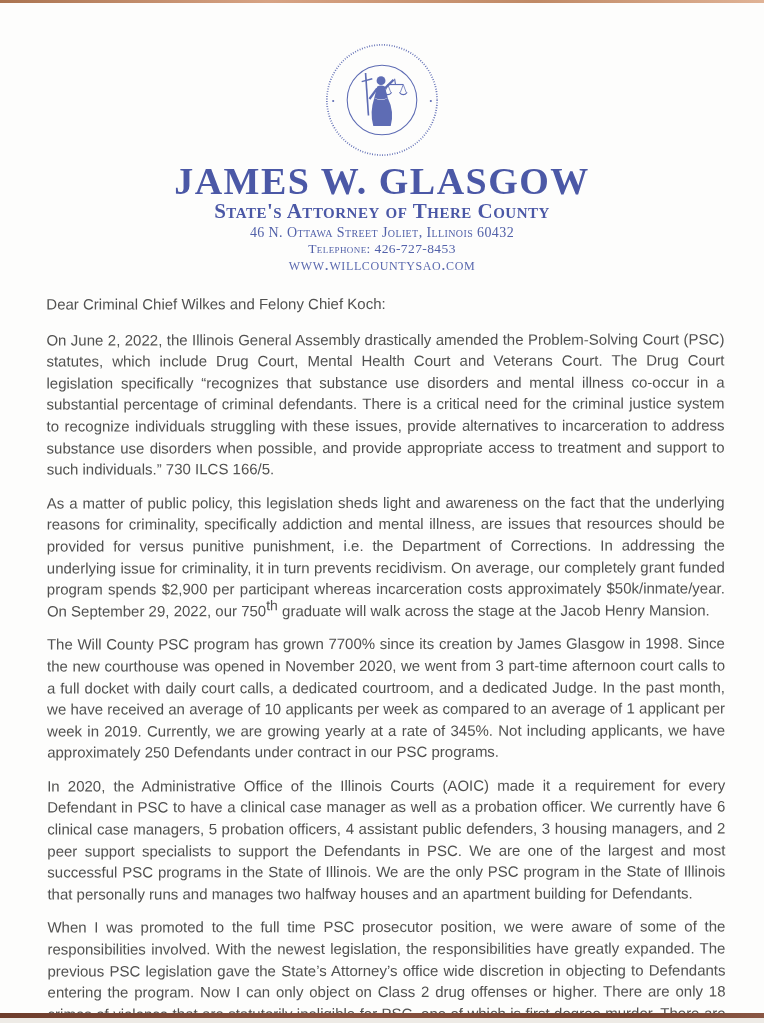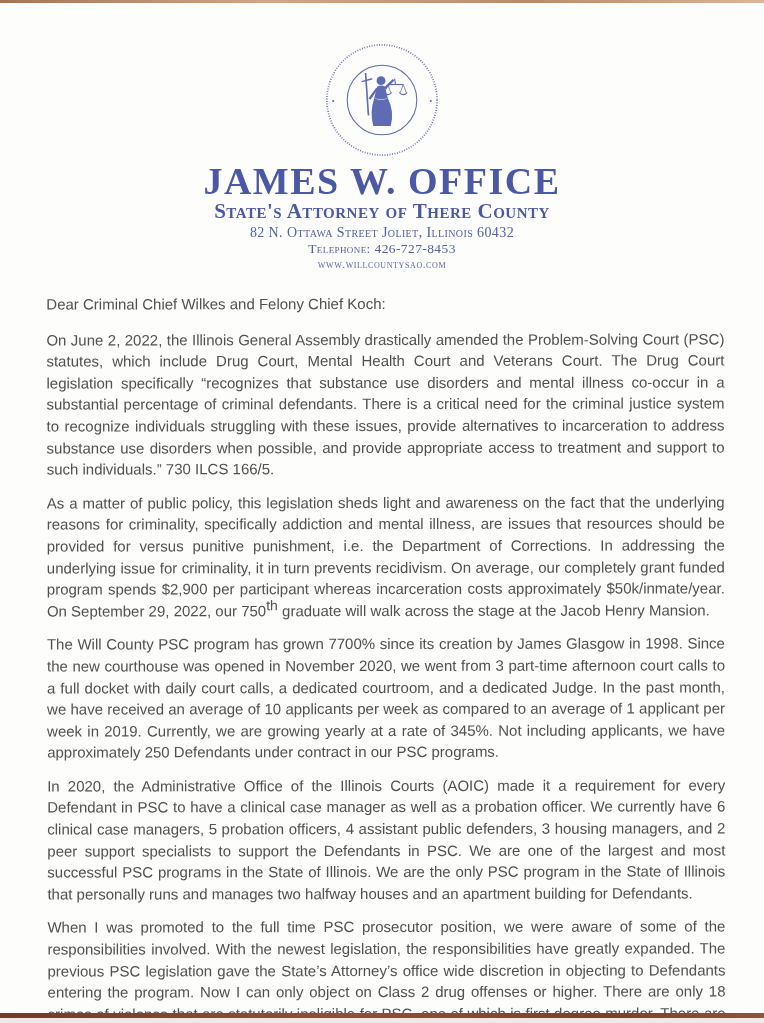--- a/index.html
+++ b/index.html
@@ -61,21 +61,21 @@
   .office-telephone {
     font-family: "Liberation Serif", serif;
     font-variant: small-caps;
     font-size: 13.5px; letter-spacing: 0.4px; line-height: 15px;
     color: #5261a9;
   }
   .office-website {
     margin-top: 2px;
     font-family: "Liberation Serif", serif;
     font-variant: small-caps;
-    font-size: 11px; letter-spacing: 0.6px; line-height: 13px;
+    font-size: 17px; letter-spacing: 0.6px; line-height: 13px;
     color: #5a68ae;
   }
   .letter-body {
     width: 678px;
     margin: 22px 0 0 47px;
     color: #515150;
     font-size: 15px;
     line-height: 21.6px;
     transform: rotate(-0.1deg);
   }
@@ -114,23 +114,23 @@
         <path class="figure-stroke" d="M55,48 L47,59" stroke-width="2.4"></path>
         <path class="figure-fill" d="M52,58 Q47,73 51,87 L69,87 Q73,72 66,58 Q59,62 52,58 Z"></path>
         <path class="figure-stroke" d="M73,38 L74,44" stroke-width="1.2"></path>
         <path class="figure-stroke" d="M66,44 L82,44" stroke-width="1.2"></path>
         <path class="figure-stroke" d="M66,44 L63,52 M66,44 L69,52 M82,44 L79,52 M82,44 L85,52" stroke-width="0.8"></path>
         <path class="figure-stroke" d="M62,52 Q66,57 70,52" stroke-width="1.2"></path>
         <path class="figure-stroke" d="M78,52 Q82,57 86,52" stroke-width="1.2"></path>
       </g>
     </svg>
 
-    <h1 class="attorney-name">JAMES W. OFFICE</h1>
+    <h1 class="attorney-name">JAMES W. GLASGOW</h1>
     <div class="attorney-title">State's Attorney of There County</div>
-    <div class="office-address">82 N. Ottawa Street Joliet, Illinois 60432</div>
+    <div class="office-address">46 N. Ottawa Street Joliet, Illinois 60432</div>
     <div class="office-telephone">Telephone: 426-727-8453</div>
     <div class="office-website">www.willcountysao.com</div>
   </header>
 
   <main class="letter-body">
     <p class="salutation">Dear Criminal Chief Wilkes and Felony Chief Koch:</p>
 
     <p>
       <span>On June 2, 2022, the Illinois General Assembly drastically amended the Problem-Solving Court (PSC) statutes, which include Drug Court, Mental Health Court and Veterans Court. The Drug Court legislation specifically “recognizes that substance use disorders and mental illness co-occur in a substantial percentage of criminal defendants. There is a critical need for the criminal justice system to recognize individuals struggling with these issues, provide alternatives to incarceration to address substance use disorders when possible, and provide appropriate access to treatment and support to such individuals.” 730 ILCS 166/5.</span>
     </p>

